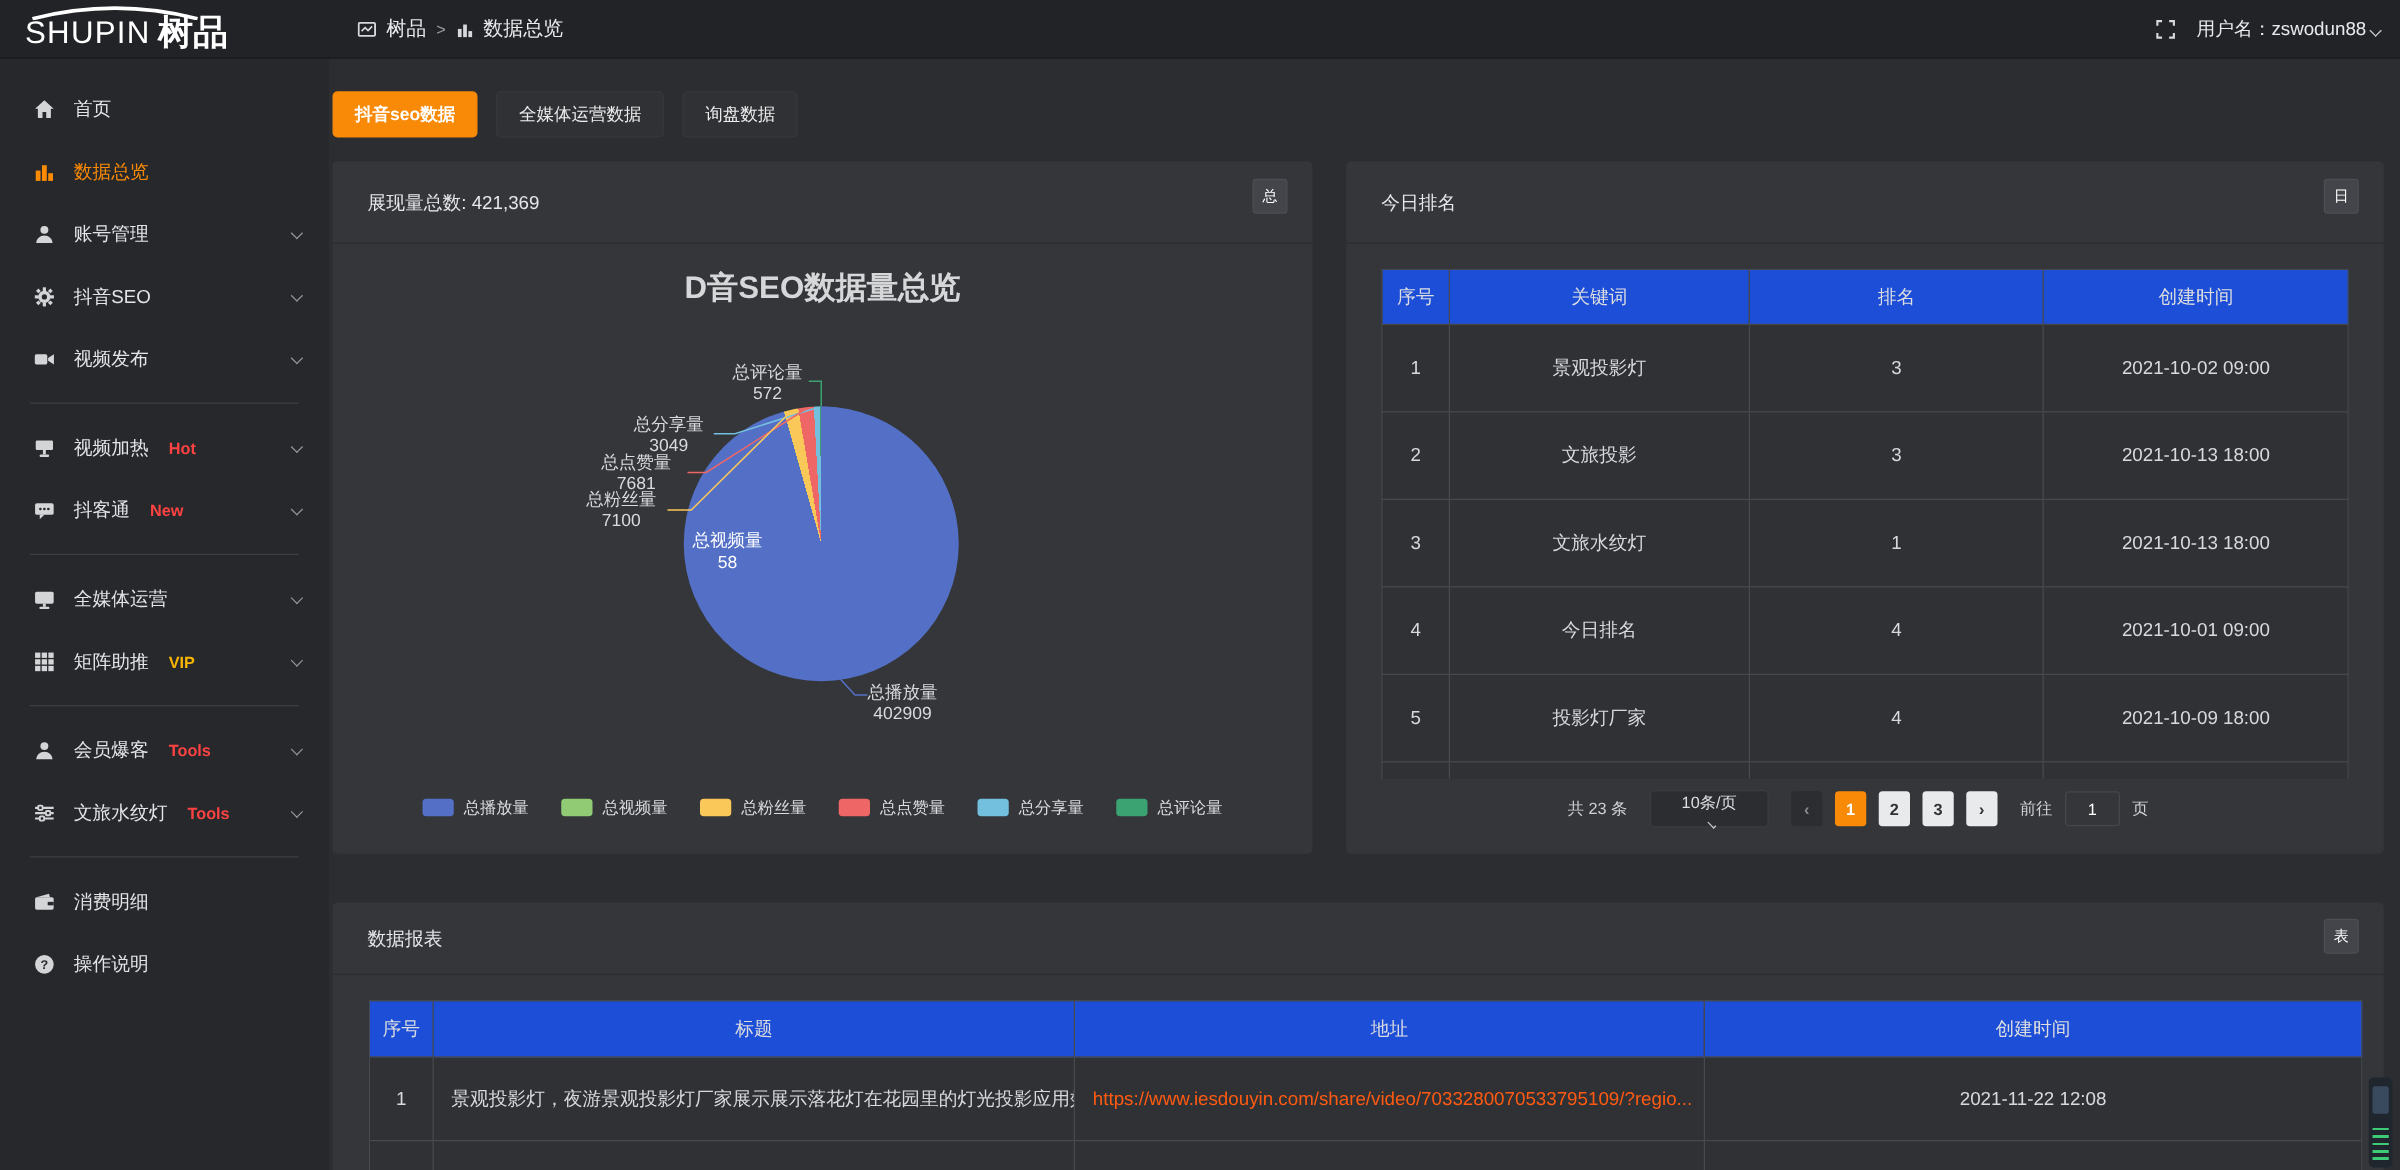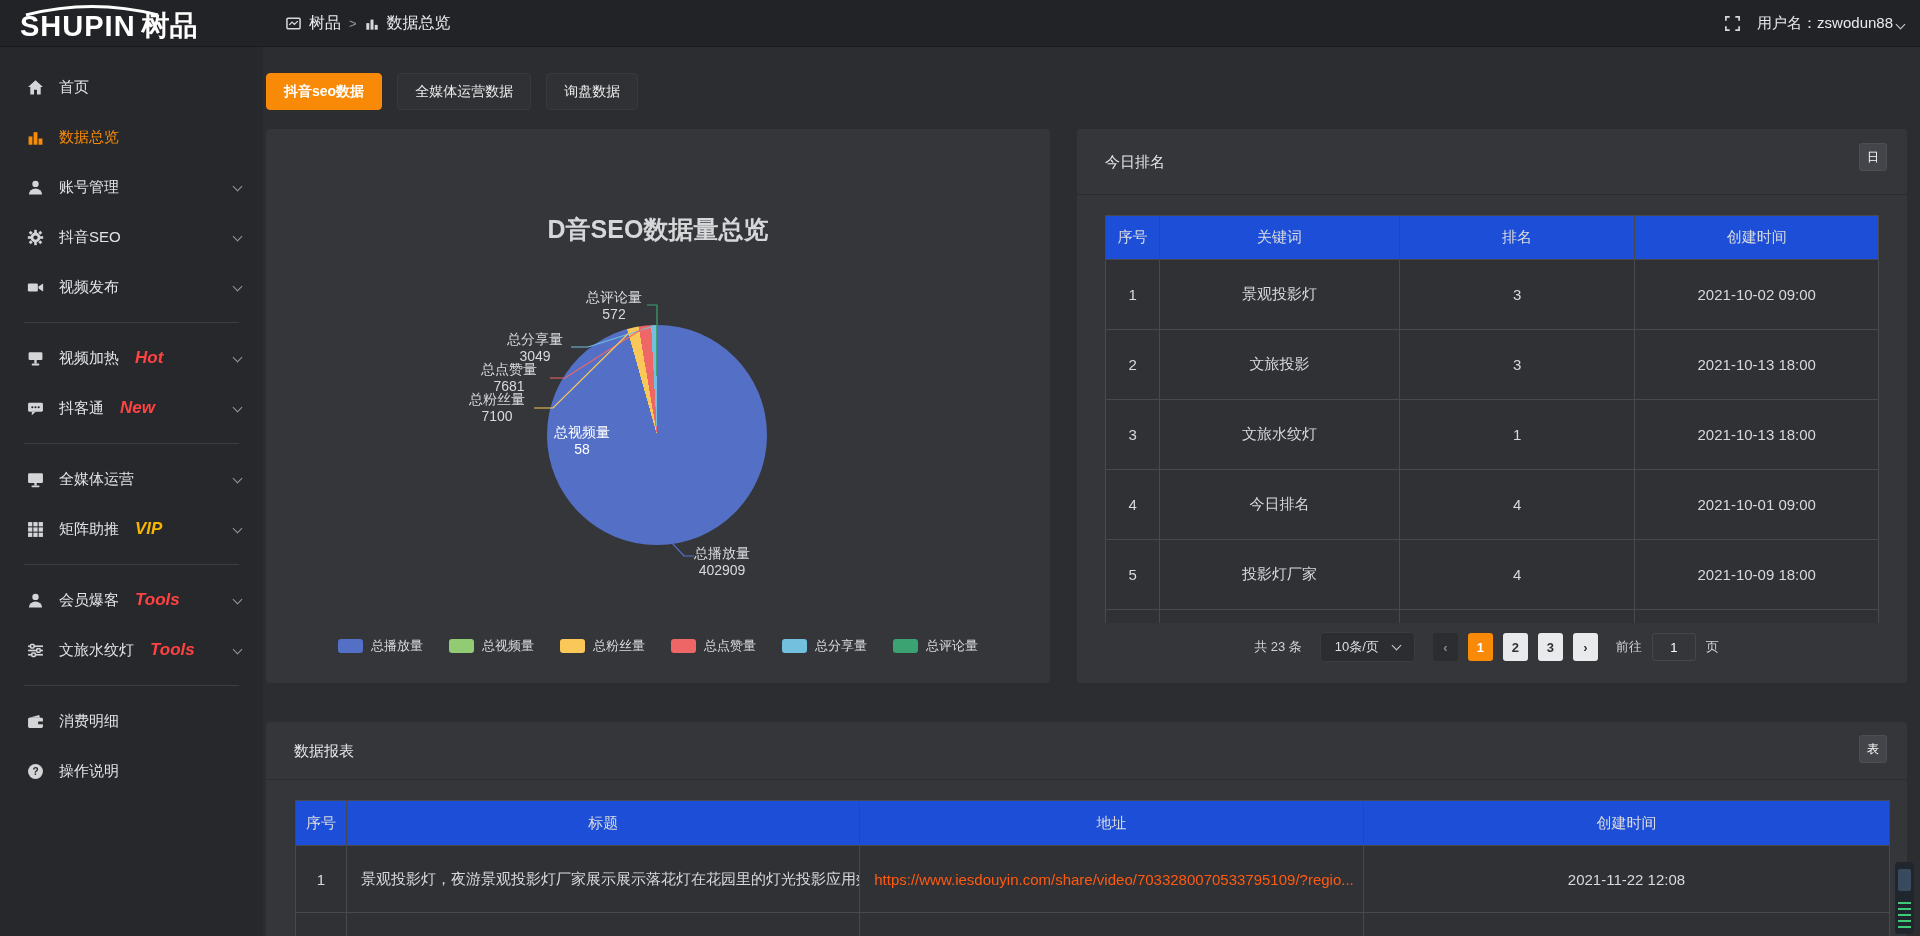--- a/index.html
+++ b/index.html
@@ -5,33 +5,33 @@
   * { margin:0; padding:0; box-sizing:border-box; }
   html,body { width:1920px; height:936px; overflow:hidden;
     font-family:"Liberation Sans","DejaVu Sans",sans-serif;
     background:#2c2d31; color:#e3e4e6; }
 
   
   .topbar { position:absolute; left:0; top:0; width:1920px; height:47px;
     background:#222327; border-bottom:1px solid #191a1d; z-index:5; }
   .logo { position:absolute; left:20px; top:4px; height:40px; display:flex; align-items:flex-end; }
   .logo-arc { position:absolute; left:2px; top:0; }
-  .brand { font-size:29px; font-weight:bold; letter-spacing:1px; color:#fff; line-height:36px; }
+  .brand { font-size:25px; font-weight:normal; letter-spacing:1px; color:#fff; line-height:36px; }
   .brand-cn { font-size:28px; font-weight:bold; color:#fff; margin-left:6px; line-height:36px; }
   .breadcrumb { position:absolute; left:286px; top:0; height:47px; display:flex; align-items:center; gap:8px; font-size:16px; color:#e9eaec; }
   .crumb-sep { color:#9b9c9f; font-size:13px; }
   .topbar-right { position:absolute; right:16px; top:0; height:47px; display:flex; align-items:center; gap:16px; font-size:15px; color:#e9eaec; }
   .caret { display:inline-block; width:7px; height:7px; border-right:1.5px solid #cfd0d3; border-bottom:1.5px solid #cfd0d3; transform:rotate(45deg); margin-left:4px; margin-top:-3px; }
 
   
   .sidebar { position:absolute; left:0; top:47px; bottom:0; width:263px; background:#27282c; padding-top:15px; z-index:4; }
   .side-item { height:50px; display:flex; align-items:center; padding:0 22px 0 26px; cursor:pointer; font-size:15px; color:#e3e4e6; position:relative; }
   .side-item .ic { width:18px; height:18px; margin-right:15px; flex:0 0 18px; display:flex; align-items:center; justify-content:center; }
   .side-item.active { color:#fb8b05; }
-  .badge { font-size:17px; font-weight:bold; font-style:italic; margin-left:16px; }
+  .badge { font-size:13px; font-weight:bold; margin-left:16px; }
   .badge.red { color:#ff4242; }
   .badge.gold { color:#f7b500; }
   .chev { position:absolute; right:22px; width:7px; height:7px; border-right:1.5px solid #96979a; border-bottom:1.5px solid #96979a; transform:rotate(45deg); margin-top:-2px; }
   .side-divider { border-top:1px solid #3c3e42; margin:10px 24px; }
 
   
   .tabs { position:absolute; left:266px; top:73px; display:flex; gap:15px; z-index:2; }
   .tab { height:37px; padding:0 17px; display:flex; align-items:center; font-size:14px;
     background:#2f3134; color:#eceded; border-radius:4px; cursor:pointer; border:1px solid #38393d; }
   .tab.active { background:#f98a07; border-color:#f98a07; color:#fff; font-weight:bold; }
@@ -68,21 +68,21 @@
   tbody td { background:#2f3135; }
   #ranking-table tbody td { height:70px; }
   #report-table thead th { height:45px; }
   #report-table tbody td { height:67px; }
   td.left { text-align:left; padding:0 14px; white-space:nowrap; overflow:hidden; }
   a.link { color:#ff5a11; text-decoration:none; white-space:nowrap; }
 
   
   .pagination { position:absolute; left:0; right:11px; top:500px; height:36px; display:flex; align-items:center; justify-content:center; gap:10px; font-size:13px; color:#d0d1d3; }
   .pg-select { width:95px; height:30px; background:#2b2d31; border:1px solid #3a3c40; border-radius:4px;
-    display:flex; align-items:center; justify-content:center; gap:10px; cursor:pointer; color:#dcdddf; margin:0 8px; }
+    display:flex; align-items:center; justify-content:center; gap:10px; cursor:pointer; color:#dcdddf; margin:0 8px;flex-direction:column; }
   .pg-btn { min-width:25px; height:28px; border-radius:3px; display:flex; align-items:center; justify-content:center;
     font-size:13px; cursor:pointer; background:#e9eaec; color:#303133; font-weight:bold; }
   .pg-btn.dark { background:#2b2d31; color:#8a8b8e; }
   .pg-btn.active { background:#f98a07; color:#fff; }
   .goto-input { width:44px; height:28px; background:transparent; border:1px solid #45474c; border-radius:3px;
     color:#fff; text-align:center; font-size:13px; outline:none; }
 
   
   .float-widget { position:absolute; left:1895px; top:862px; width:19px; height:72px; background:#20262e; border-radius:4px; cursor:pointer; }
   .float-thumb { position:absolute; left:3px; right:3px; top:7px; height:22px; background:#3a4a5e; border-radius:2px; }
@@ -305,20 +305,24 @@
   </div>
 </aside>
 
 <div class="tabs">
   <div class="tab active">抖音seo数据</div>
   <div class="tab">全媒体运营数据</div>
   <div class="tab">询盘数据</div>
 </div>
 
 <section class="panel" id="panel-overview">
+  <div class="panel-header">
+    <div class="panel-title">展现量总数: 421,369</div>
+    <div class="corner-btn">总</div>
+  </div>
 
   <div class="chart-title">D音SEO数据量总览</div>
 
   <div id="pie" style="background: conic-gradient(rgb(84, 112, 198) 0deg, rgb(84, 112, 198) 344.229deg, rgb(145, 204, 117) 344.229deg, rgb(145, 204, 117) 344.278deg, rgb(250, 200, 88) 344.278deg, rgb(250, 200, 88) 350.344deg, rgb(238, 102, 102) 350.344deg, rgb(238, 102, 102) 356.906deg, rgb(115, 192, 222) 356.906deg, rgb(115, 192, 222) 359.511deg, rgb(59, 162, 114) 359.511deg, rgb(59, 162, 114) 360deg);"></div>
 
   <svg class="leader-svg" width="784" height="554">
     <polyline points="391,196 391,176 381,176" fill="none" stroke-width="1.2" stroke="#3ba272"></polyline>
     <polyline points="388,197 322,218 305,218" fill="none" stroke-width="1.2" stroke="#73c0de"></polyline>
     <polyline points="379,198 299,249 284,249" fill="none" stroke-width="1.2" stroke="#ee6666"></polyline>
     <polyline points="367,200 287,279 268,279" fill="none" stroke-width="1.2" stroke="#fac858"></polyline>

